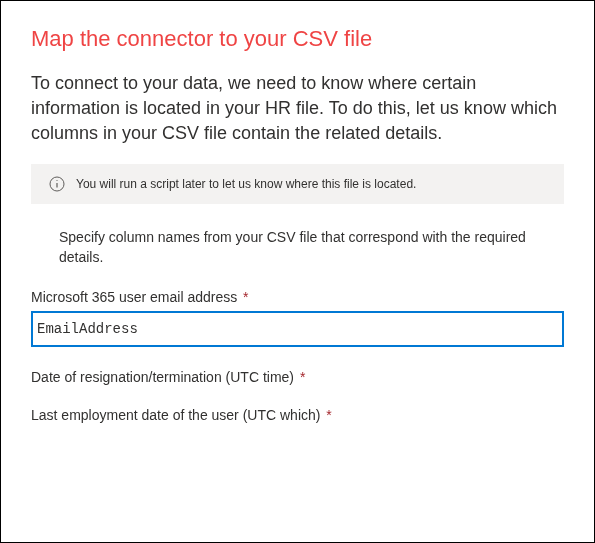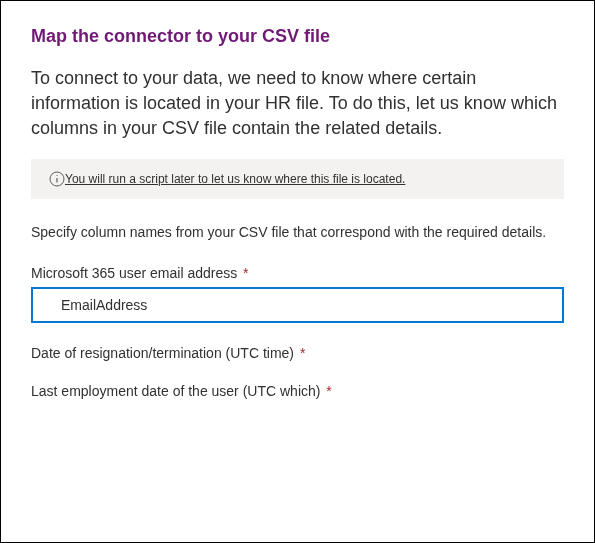--- a/index.html
+++ b/index.html
@@ -11,40 +11,39 @@
       font-family: "Segoe UI", -apple-system, BlinkMacSystemFont, sans-serif;
       background: #fff;
       color: #323130;
       width: 595px;
       height: 543px;
       border: 1px solid #000;
       padding: 24px 30px;
       overflow: hidden;
     }
     .page-title {
-      font-size: 18px;
-      font-weight: 700;
-      color: #701a75;
+      font-size: 22px;
+      font-weight: 400;
+      color: #ef4444;
       margin-bottom: 18px;
       line-height: 1.25;
     }
     .intro-text {
       font-size: 18px;
       color: #323130;
       line-height: 1.4;
       margin-bottom: 18px;
     }
     .info-banner {
       background: #f3f2f1;
       padding: 12px 18px;
       margin-bottom: 24px;
       display: flex;
       align-items: center;
-      gap: 0;
-      text-decoration: underline;
+      gap: 11px;
     }
     .info-icon {
       flex-shrink: 0;
       width: 16px;
       height: 16px;
       display: flex;
       align-items: center;
       justify-content: center;
     }
     .info-icon svg {
@@ -55,40 +54,41 @@
     }
     .info-text {
       font-size: 12px;
       color: #323130;
     }
     .specify-text {
       font-size: 14px;
       color: #323130;
       line-height: 1.4;
       margin-bottom: 22px;
+      margin-left: 28px;
     }
     .field-group {
       margin-bottom: 22px;
     }
     .field-label {
       font-size: 14px;
       color: #323130;
       display: block;
       margin-bottom: 6px;
     }
     .required-asterisk {
       color: #a4262c;
       margin-left: 2px;
     }
     .field-input {
       width: 100%;
       border: 2px solid #0078d4;
-      padding: 8px 28px;
+      padding: 8px 4px;
       font-size: 14px;
-      font-family: Liberation Sans, sans-serif;
+      font-family: Liberation Mono, monospace;
       color: #323130;
       background: #fff;
       outline: none;
     }
   </style>
 </head>
 <body>
 
 <h1 class="page-title">Map the connector to your CSV file</h1>
 

